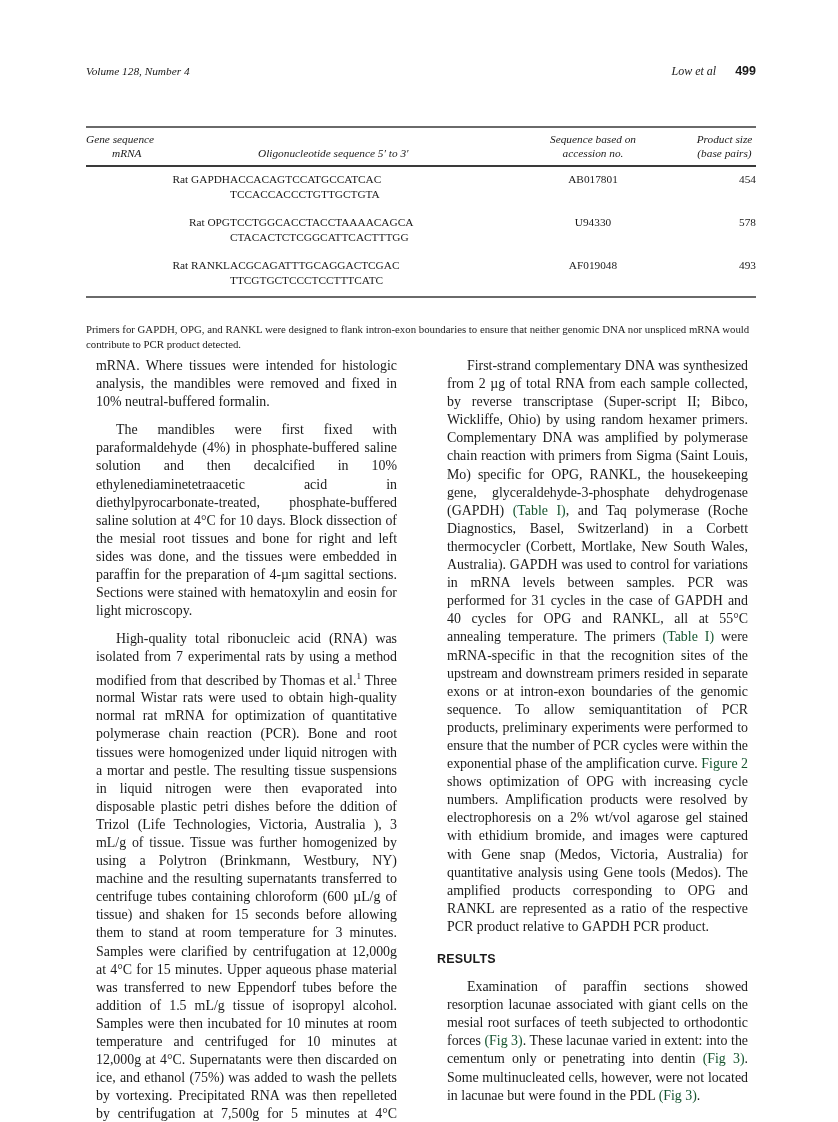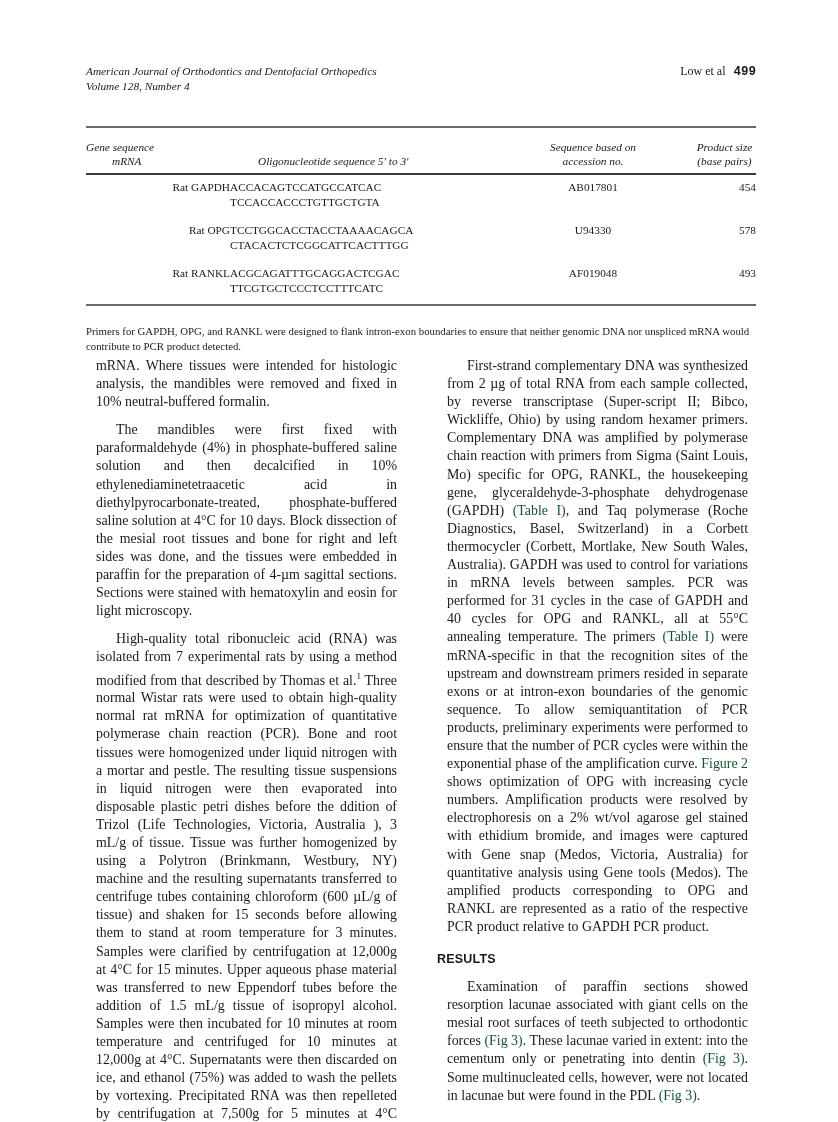--- a/index.html
+++ b/index.html
@@ -3,58 +3,57 @@
   <meta charset="utf-8">
   <style>
     html, body { margin: 0; padding: 0; background: #ffffff; }
     body {
       width: 838px; height: 1122px; position: relative; overflow: hidden;
       font-family: "Liberation Serif", serif; color: #1a1a1a;
     }
     .running-head { position: absolute; left: 86px; top: 64px; width: 670px; }
     .rh-left { font-style: italic; font-size: 11.3px; line-height: 14.5px; }
     .rh-right { position: absolute; right: 0; top: 0; font-size: 12px; }
-    .rh-right .authors { margin-right: 5px; }
-    .rh-right .page { font-family: Liberation Mono, monospace; font-weight: bold; font-size: 12.5px; }
+    .rh-right .authors { font-style: italic; margin-right: 16px; }
+    .rh-right .page { font-family: Liberation Sans, sans-serif; font-weight: bold; font-size: 12.5px; }
 
     .table-block { position: absolute; left: 86px; top: 126px; width: 670px; }
     .table-caption { font-size: 14.5px; margin-bottom: 9px; }
     .table-caption .label { font-family: "Liberation Sans", sans-serif; font-size: 12px; margin-right: 4px; }
     .rule-top { height: 2px; background: #6a6a6a; }
     .rule-mid { height: 2px; background: #3a3a3a; }
     .rule-bot { height: 2px; background: #6a6a6a; }
     table { width: 100%; border-collapse: collapse; font-size: 11.3px; }
-    th { font-weight: normal; font-style: italic; padding: 12px 0 5px; line-height: 14px; vertical-align: top; }
+    th { font-weight: normal; font-style: italic; padding: 4px 0 5px; line-height: 14px; vertical-align: top; }
     td { padding: 5px 0 0; line-height: 15px; vertical-align: top; }
     tr.body-row td { padding-bottom: 8px; }
     .c1 { width: 144px; text-align: right; }
     .c2 { width: 235px; text-align: left; }
     .c3 { width: 200px; text-align: center; }
     .c4 { text-align: right; }
     .th-gene { text-align: left; }
     .th-gene span.l2 { display: block; padding-left: 26px; }
     .th-oligo { vertical-align: bottom; padding-left: 28px; }
     .th-size { text-align: center; }
     .center-txt { text-align: center; }
-    .table-footnote { font-size: 10.8px; line-height: 14.5px; margin-top: 18px; }
+    .table-footnote { font-size: 10.8px; line-height: 14.5px; margin-top: 24px; }
 
     .column { position: absolute; top: 347px; width: 321px; font-size: 13.9px; line-height: 18.1px; text-align: justify; }
     .col-left { left: 86px; }
     .col-right { left: 437px; }
     .column p { margin: 10px; }
     .column p.indent { text-indent: 20px; }
     .link { color: #14532d; }
     .section-head { font-family: "Liberation Sans", sans-serif; font-weight: bold; font-size: 12.5px; margin: 14px 0 8px; letter-spacing: 0.2px; }
   </style>
 </head>
 <body>
 
 <div class="running-head">
   <div class="rh-left">
-    <div>American Journal of Orthodontics and Dentofacial Orthopedics</div>
     <div>Volume 128, Number 4</div>
   </div>
   <div class="rh-right">
     <span class="authors">Low et al</span>
     <span class="page">499</span>
   </div>
 </div>
 
 <div class="table-block">
   <div class="rule-top"></div>

